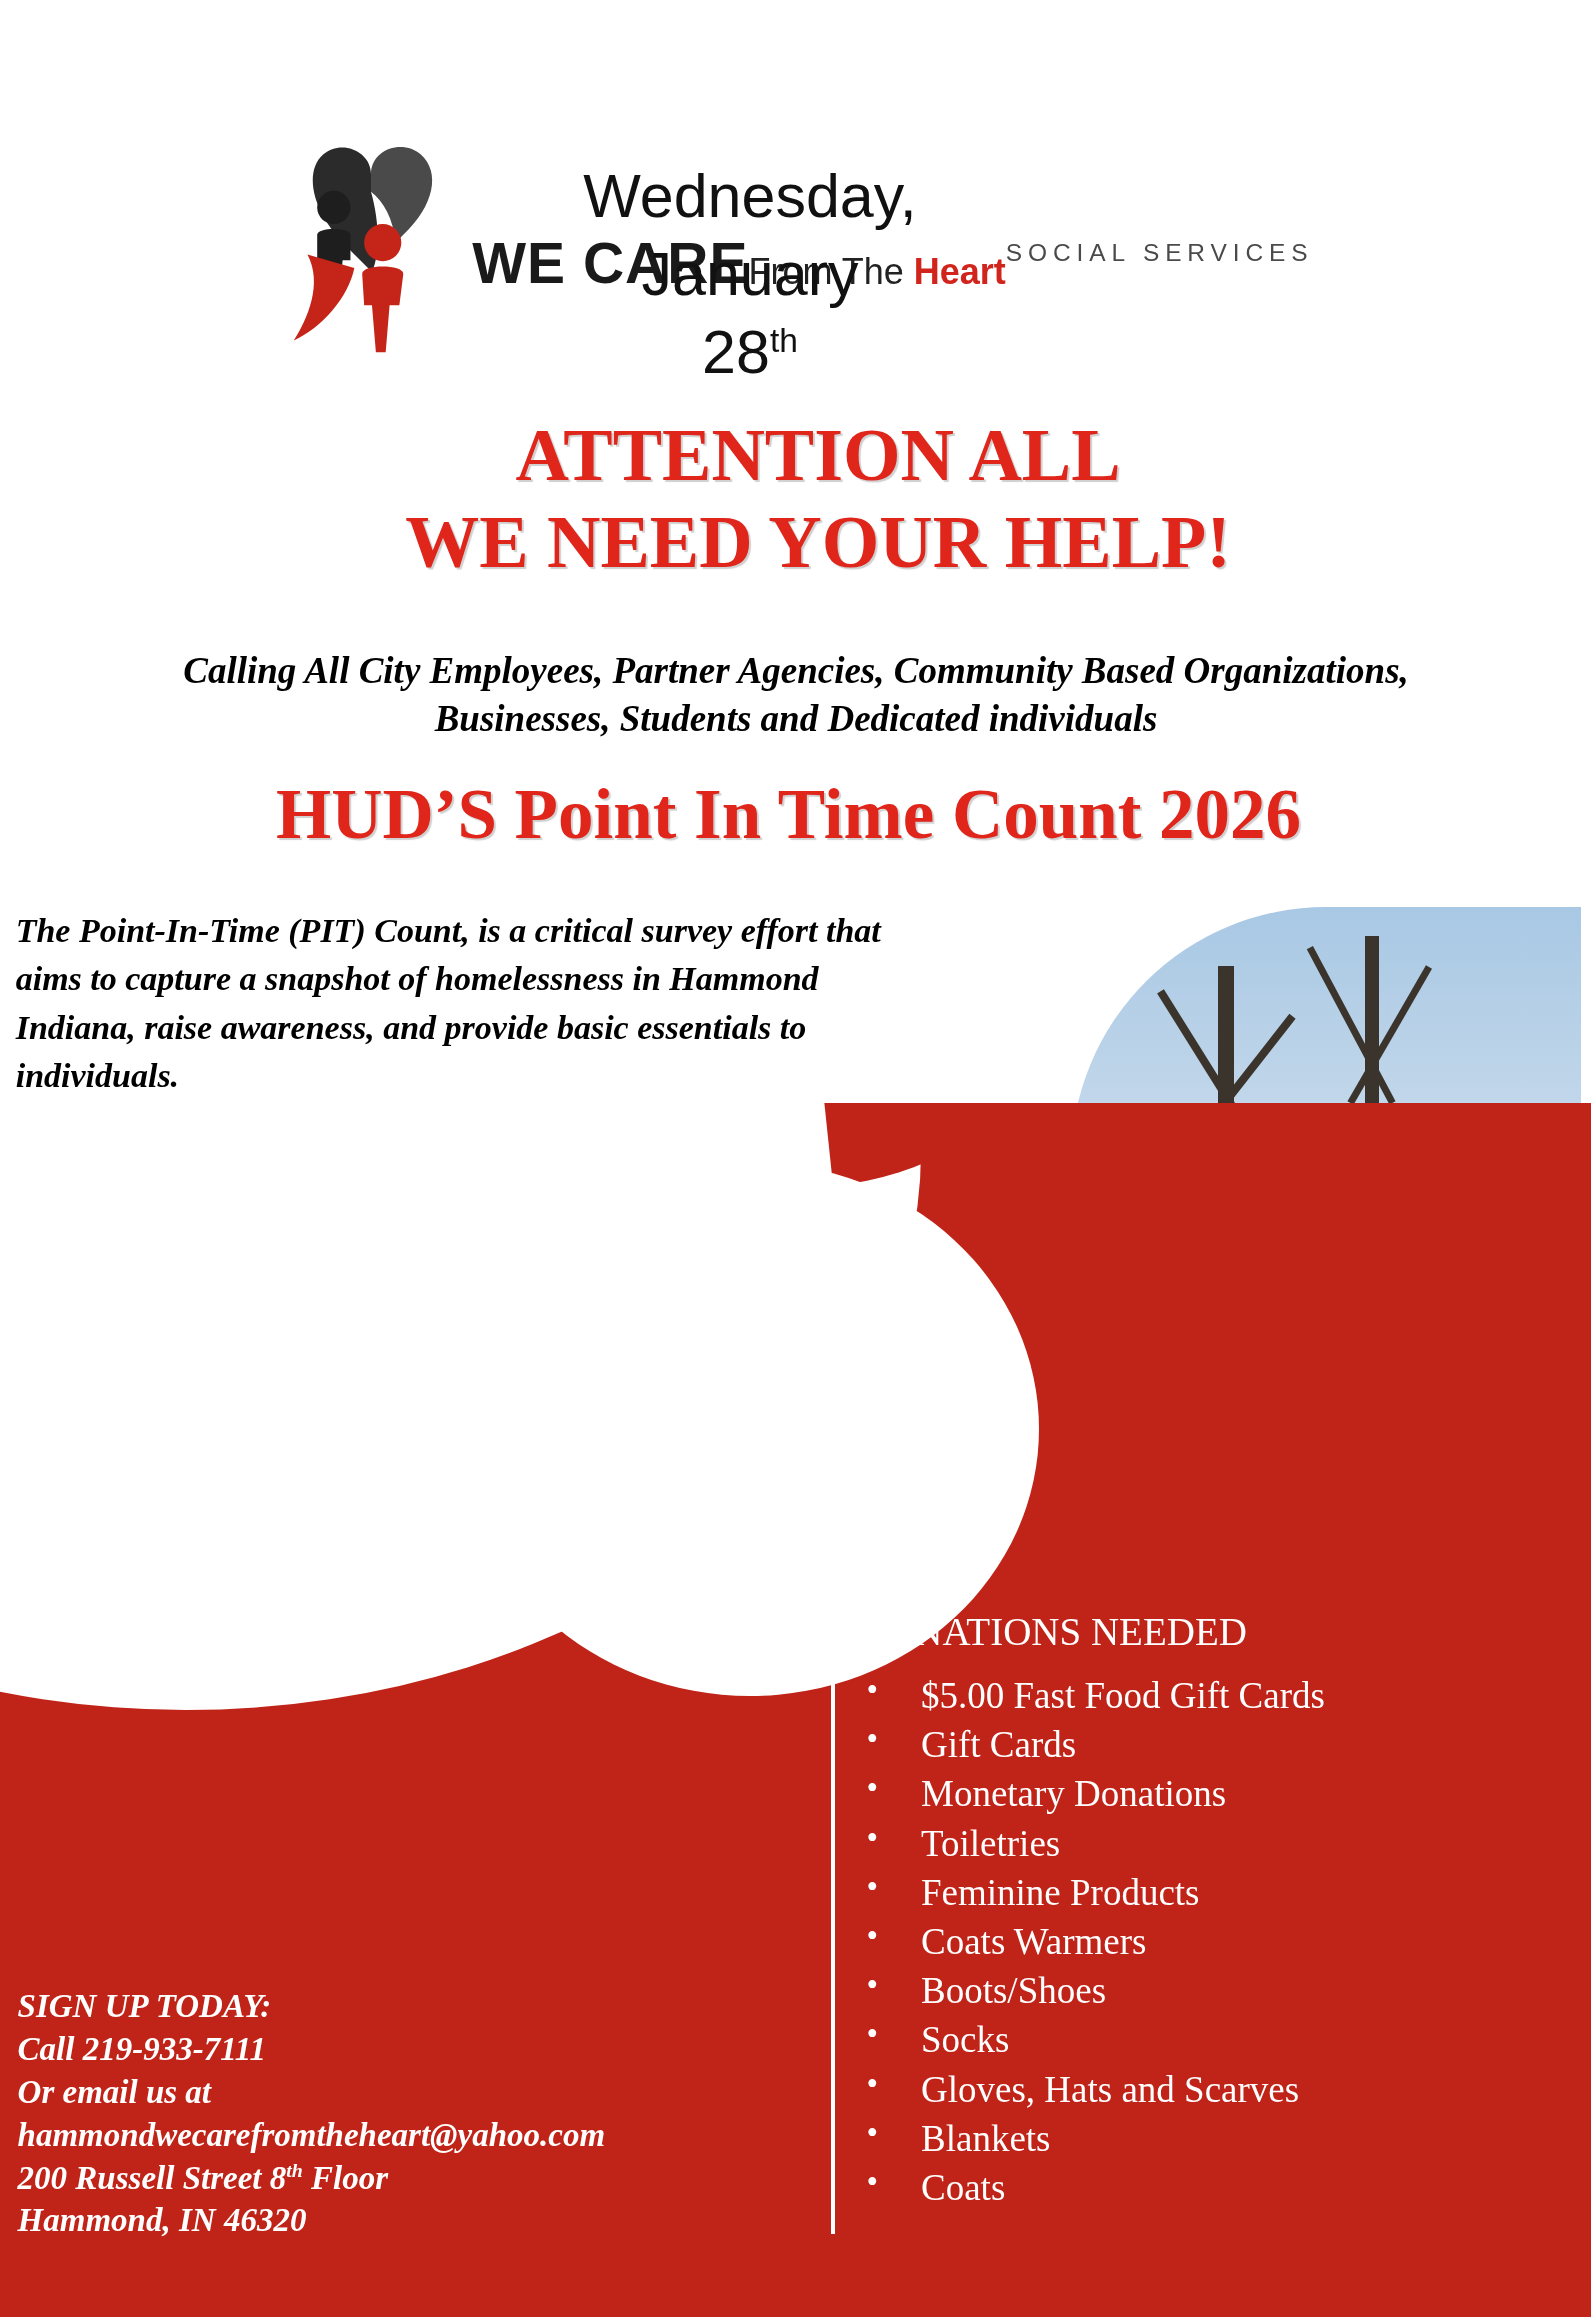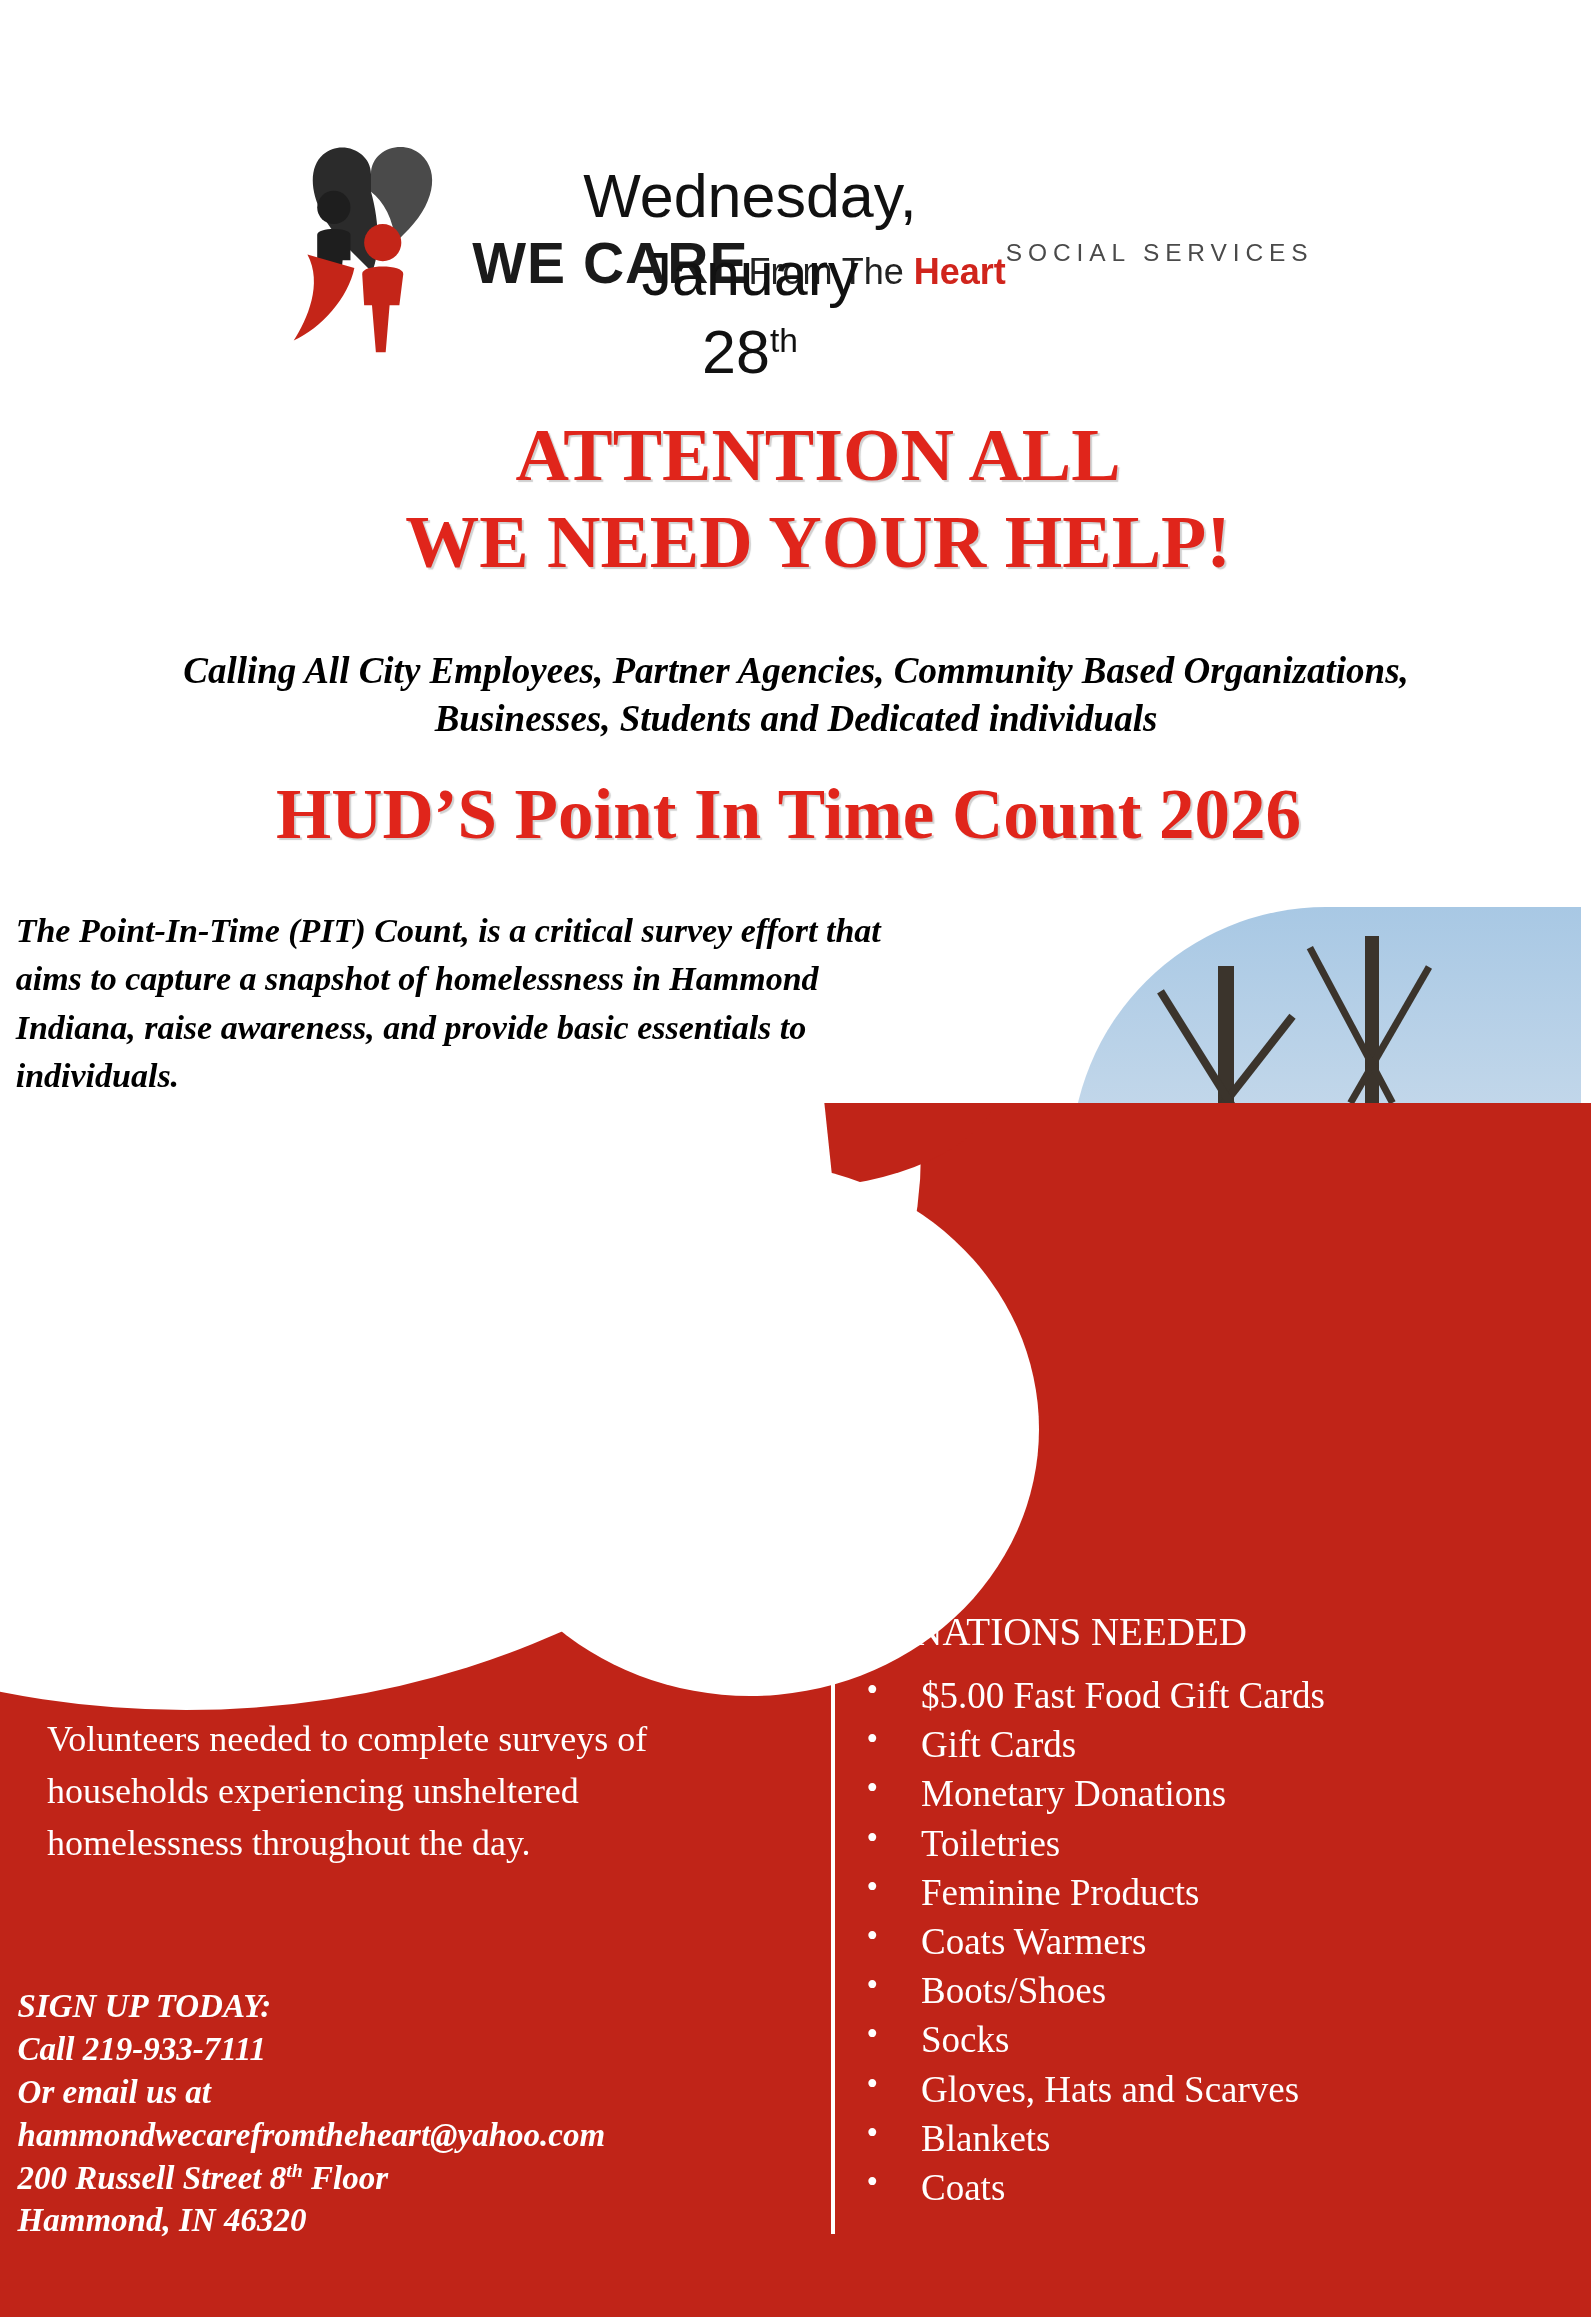--- a/index.html
+++ b/index.html
@@ -376,21 +376,20 @@
     <div class="white-oval"></div>
   </div>
 
   <div class="date-text">
     <div>Wednesday,</div>
     <div>January</div>
     <div><span>28</span><sup>th</sup></div>
   </div>
 
   <div class="vol-title">VOLUNTEERS NEEDED</div>
-  <div class="vol-body">Volunteers needed to complete surveys of households experiencing unsheltered homelessness throughout the day.</div>
 
   <div class="signup">
     <div>SIGN UP TODAY:</div>
     <div>Call 219-933-7111</div>
     <div>Or email us at</div>
     <div>hammondwecarefromtheheart@yahoo.com</div>
     <div><span>200 Russell Street 8</span><sup>th</sup><span> Floor</span></div>
     <div>Hammond, IN 46320</div>
   </div>
 

